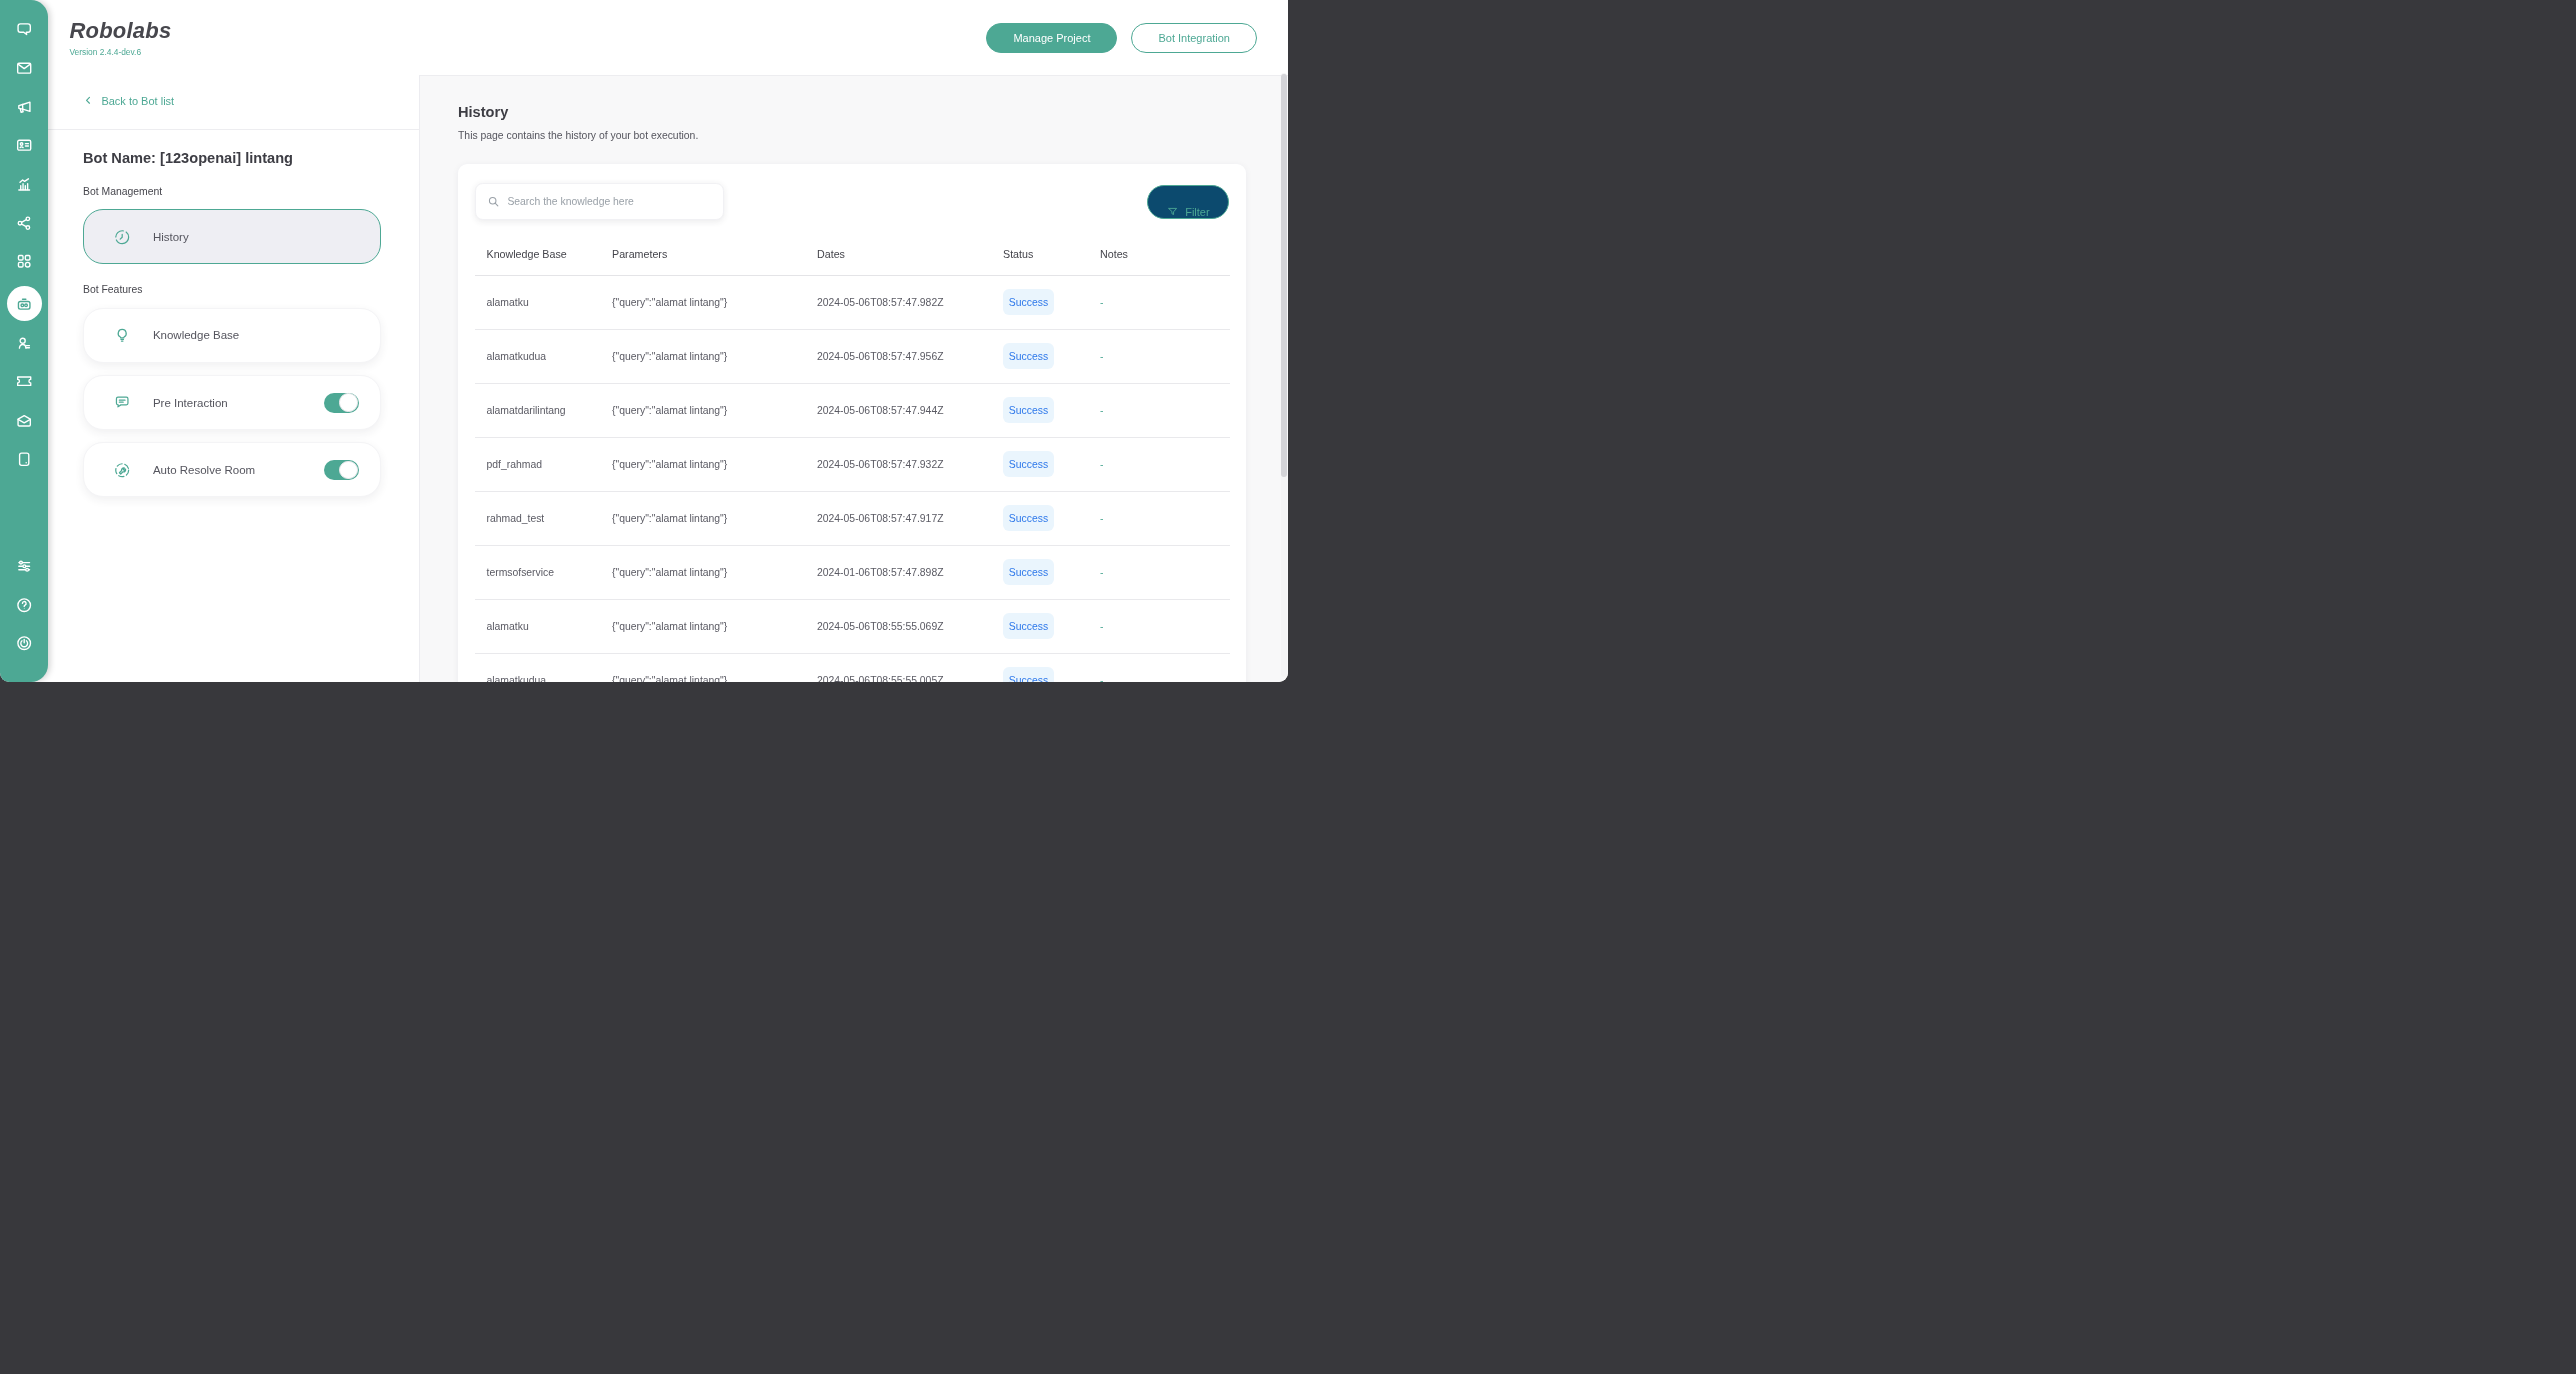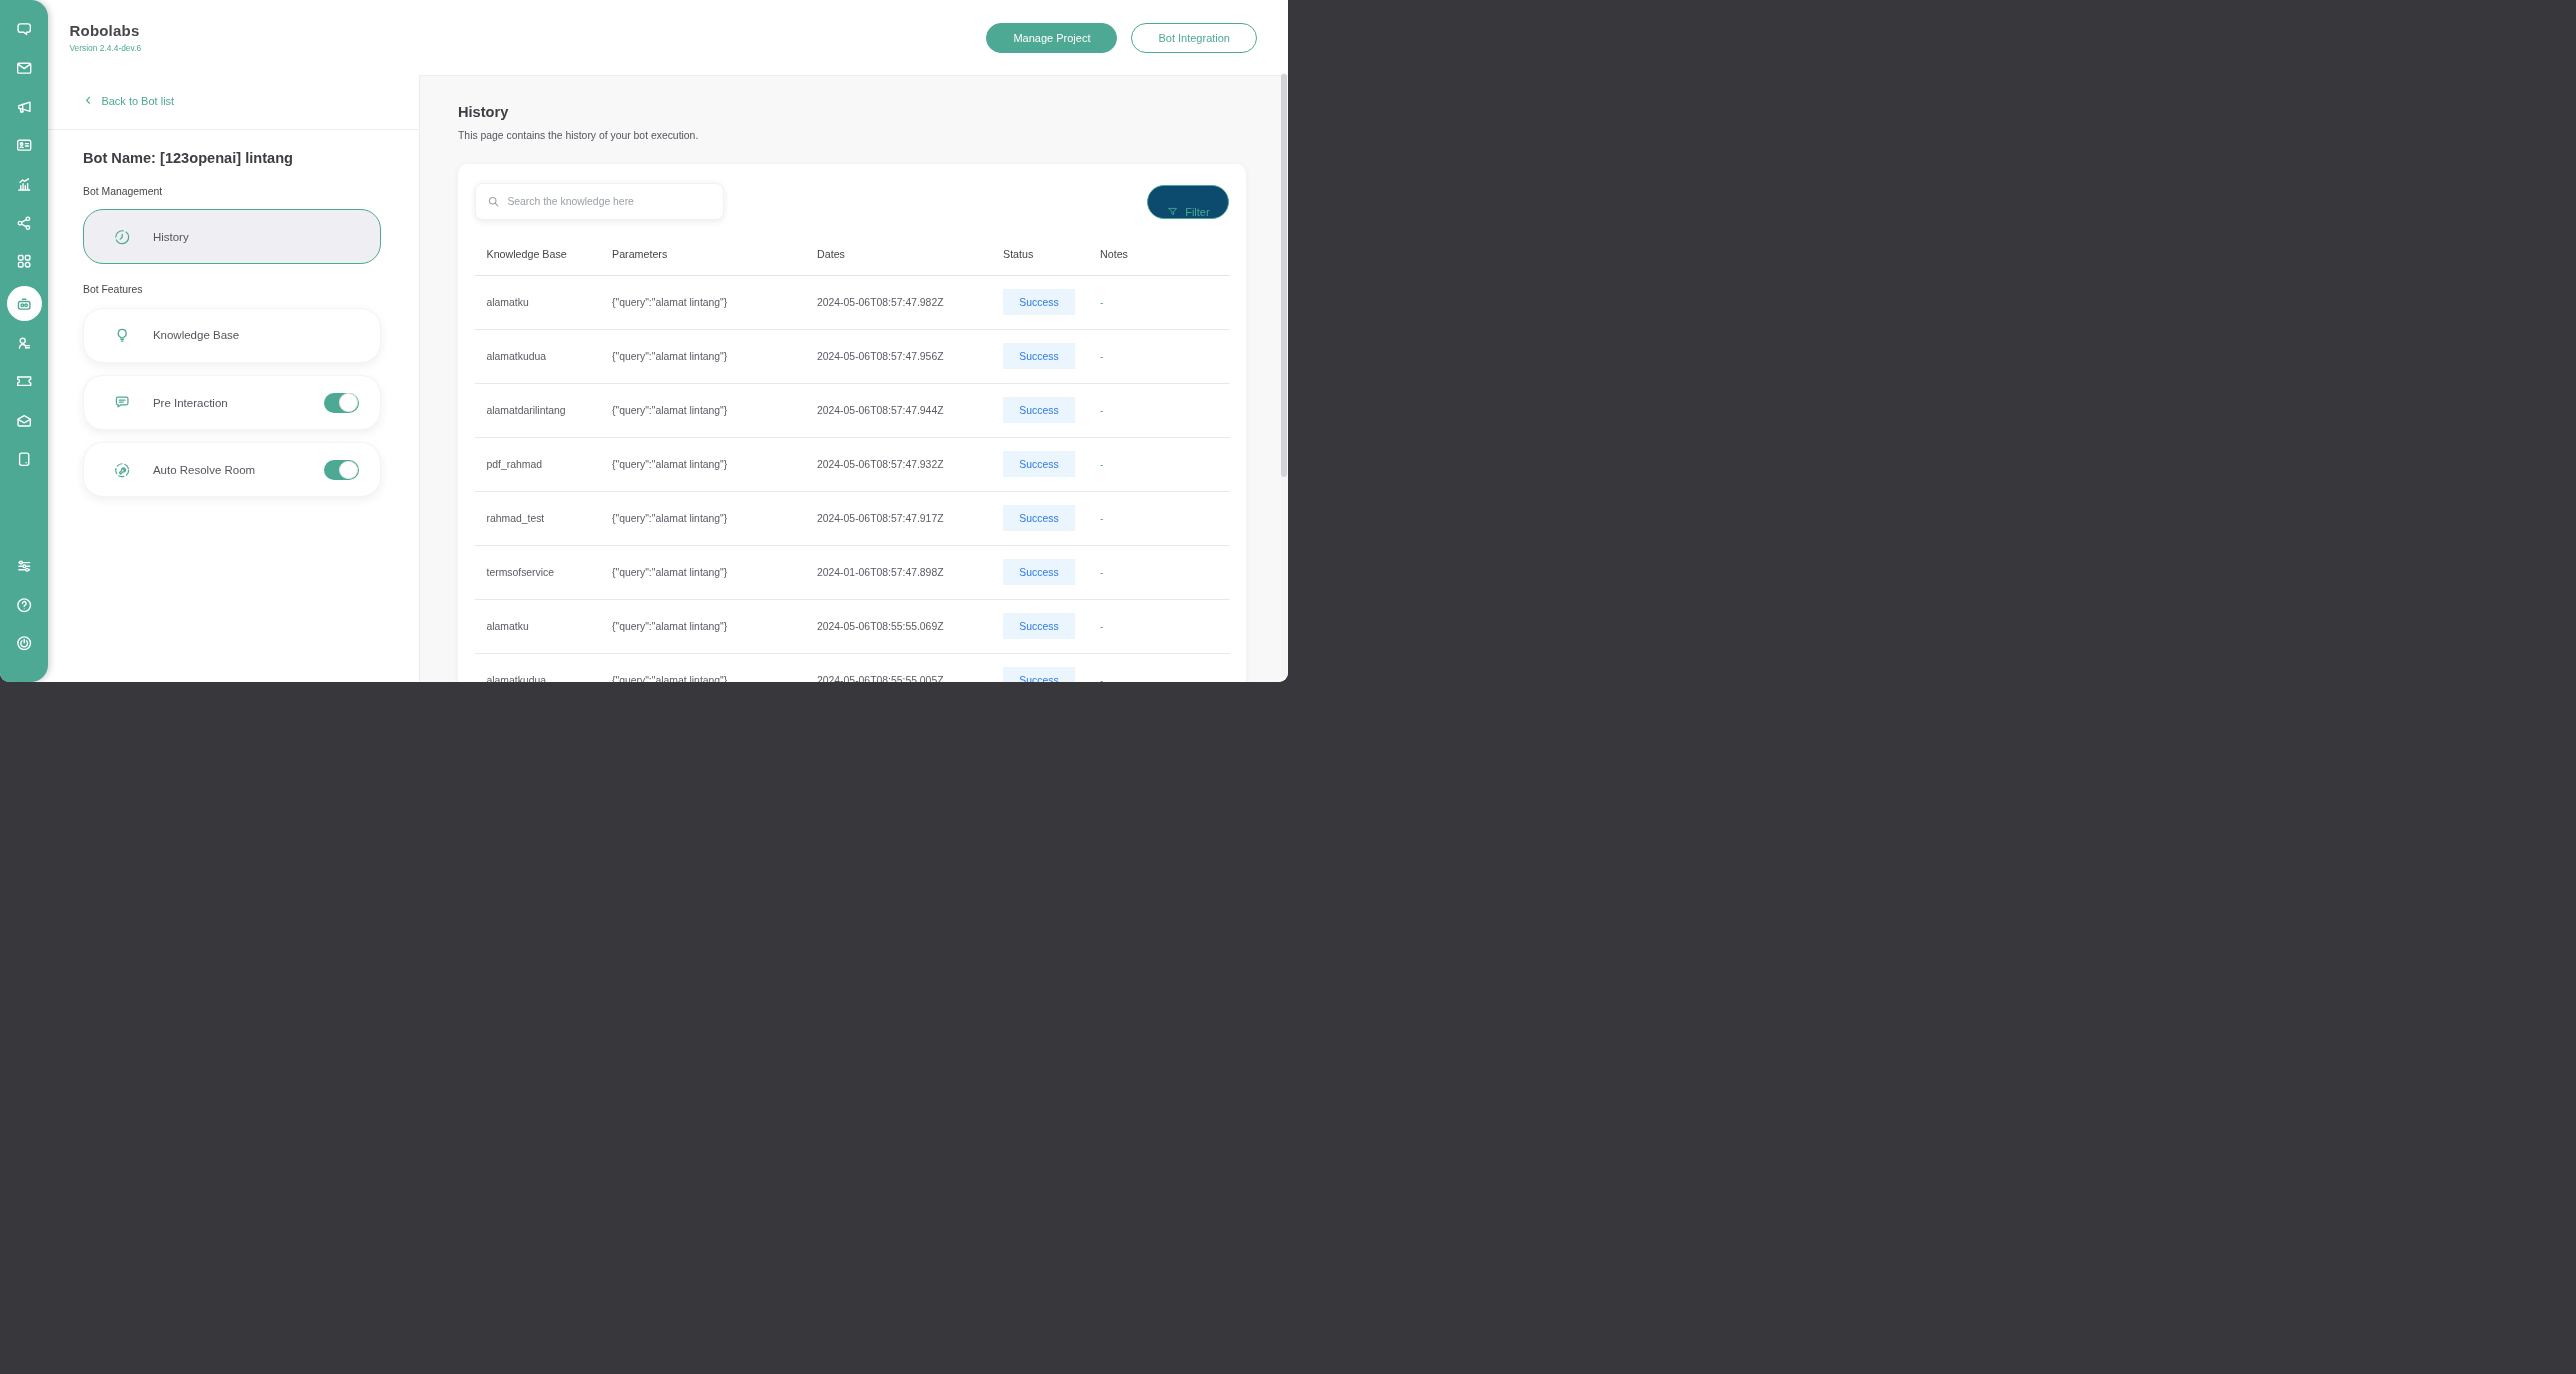--- a/index.html
+++ b/index.html
@@ -33,21 +33,21 @@
     background:#ffffff; border-radius:50%; width:35px; height:35px;
     color:#4DA894; margin:1.5px 0 6.1px 0;
   }
   .side-spacer { flex:1 1 auto; }
   
   .content { flex:1 1 auto; display:flex; flex-direction:column; min-width:0; }
   .topbar {
     height:75px; background:#ffffff; display:flex; align-items:center;
     padding:0 31px 0 21.5px; flex:0 0 75px;
   }
-  .brand h1 { font-size:15px; font-weight:700; color:#47474d; letter-spacing:0.2px; }
+  .brand h1 { font-size:22px; font-weight:700; color:#47474d; letter-spacing:0.2px;font-style:italic; }
   .version { font-size:8.4px; color:#4DA894; margin-top:3.8px; }
   .topbar-actions { margin-left:auto; display:flex; gap:14px; align-items:center; }
   .btn {
     height:30px; border-radius:15.3px; padding:0 26px; font-size:11px;
     cursor:pointer; font-family:inherit;
   }
   .btn-solid { background:#4DA894; color:#ffffff; border:0.8px solid #4DA894; }
   .btn-outline { background:#ffffff; color:#4DA894; border:0.8px solid #4DA894; }
   .body-row { flex:1 1 auto; display:flex; min-height:0; }
   
@@ -122,23 +122,23 @@
     font-size:10.7px; font-weight:500; color:#44444b; text-align:left;
     height:41px; border-bottom:0.8px solid #e4e4e7; padding:0;
   }
   th:first-child, td:first-child { padding-left:11.5px; }
   tbody td {
     font-size:10.4px; color:#5a5a63; height:54px; padding:0;
     border-bottom:0.8px solid #e9e9ec; background:#ffffff;
   }
   tbody tr:last-child td { border-bottom:none; }
   .badge {
-    display:inline-block; width:72px; text-align:center; padding:7.7px 0;
+    display:inline-block; width:51px; text-align:center; padding:7.7px 0;
     background:#EAF5FD; color:#2E78EA; font-size:10.4px; font-weight:500;
-    border-radius:0;
+    border-radius:6px;
   }
   td.notes { color:#4DA894; }
   
   .scrollbar {
     position:absolute; right:0.8px; top:73px; bottom:4.6px; width:6.1px;
     background:#f4f4f5; border-radius:3.1px; z-index:9;
   }
   .scrollbar .thumb {
     position:absolute; top:0.8px; left:0; width:6.1px; height:403px;
     background:#d4d4d8; border-radius:3.1px;

